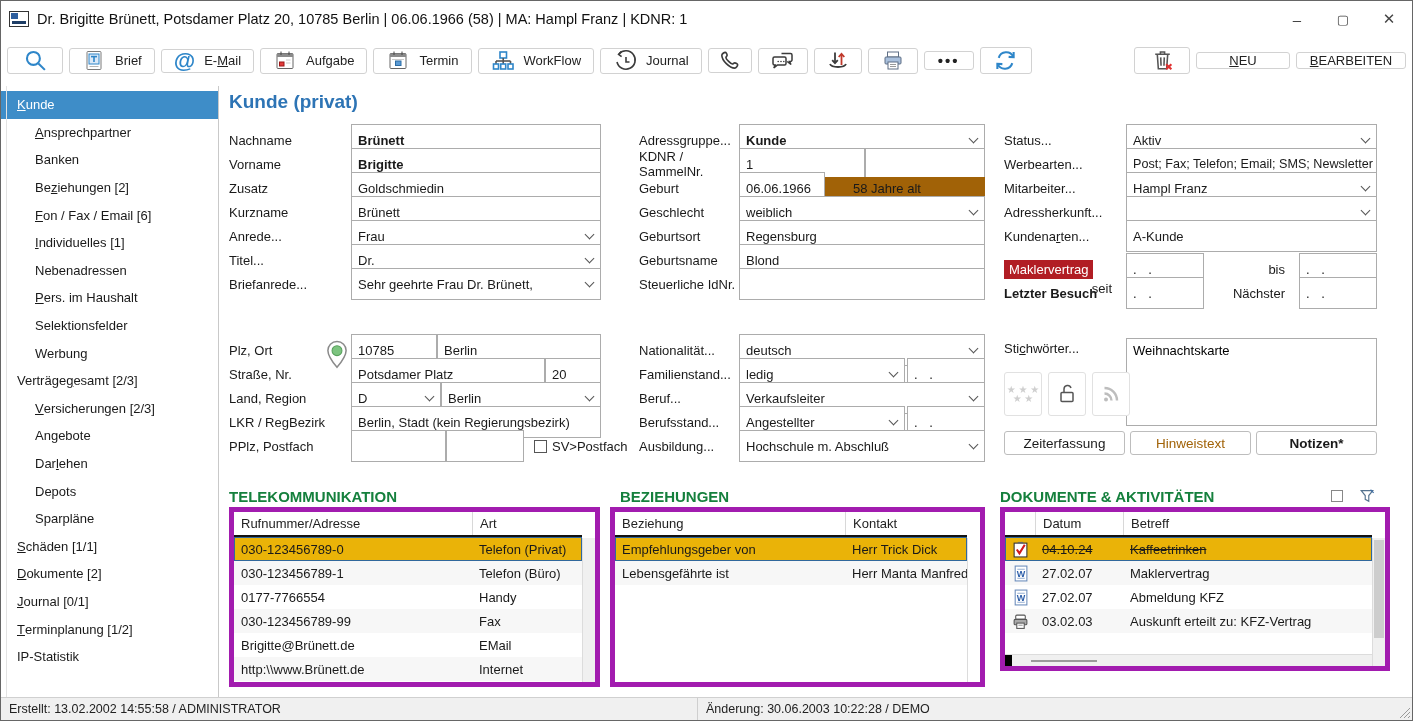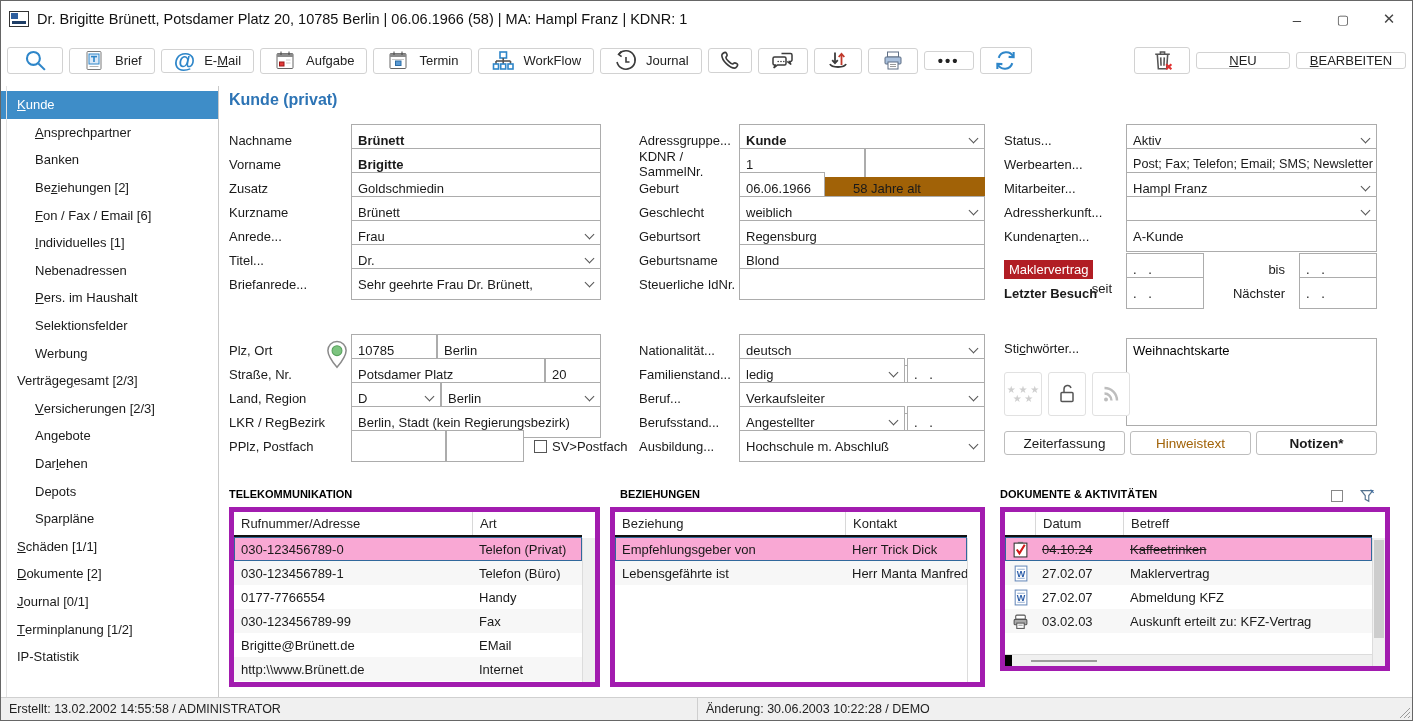--- a/index.html
+++ b/index.html
@@ -25,21 +25,21 @@
   .dots-glyph { font-size:15px; letter-spacing:2px; color:#222; font-weight:bold; }
 
   
   .body-area { display:flex; height:612px; }
   .sidebar { width:218px; border-right:1px solid #c9c9c9; padding-top:5px; position:relative; }
   .sidebar::before { content:""; position:absolute; left:5px; top:0; bottom:0; width:1px; background:#e3e3e3; }
   .side-item { height:27.6px; display:flex; align-items:center; padding-left:16px; color:#1a1a1a; }
   .side-item.lvl1 { padding-left:34px; }
   .side-item.selected { background:#3e8dc8; color:#fff; }
   .main { flex:1; position:relative; background:#fff; }
-  .page-title { position:absolute; left:10px; top:5px; font-size:16px; font-weight:bold; color:#2d74b5; }
+  .page-title { position:absolute; left:10px; top:5px; font-size:19px; font-weight:bold; color:#2d74b5; }
 
   
   .col { position:absolute; }
   .frow { display:flex; align-items:center; height:24px; }
   .flabel { flex:0 0 122px; color:#1a1a1a; }
   .flabel.w100 { flex-basis:100px; }
   .field { flex:1; height:22px; border:1px solid #acacac; background:#fff; display:flex; align-items:center; padding:15px 6px; overflow:hidden; white-space:nowrap; }
   .field.bold { font-weight:bold; }
   .field.fix { flex:none; }
   .ddbox { margin-left:auto; margin-right:-6px; width:22px; align-self:stretch; border-left:1px solid #dcdcdc; display:flex; align-items:center; justify-content:center; background:#fdfdfd; }
@@ -52,29 +52,29 @@
   .pin { position:absolute; left:96px; top:2px; }
 
   .icbtn { width:38px; height:44px; border:1px solid #e1e1e1; border-radius:3px; background:#fff; display:flex; align-items:center; justify-content:center; }
   .stars { color:#cfcfcf; font-size:10px; line-height:9px; text-align:center; }
   .formbtn { height:24px; border:1px solid #bdbdbd; border-radius:3px; background:#fff; display:flex; align-items:center; justify-content:center; font-size:13.5px; }
   .red-text { color:#a16207; font-weight:normal; }
   .bold-text { font-weight:bold; }
   .ta { position:absolute; border:1px solid #acacac; background:#fff; font-family:"Liberation Sans",sans-serif; font-size:13px; padding:4px 6px; resize:none; overflow:hidden; }
 
   
-  .tsec-title { position:absolute; font-weight:bold; font-size:11px; color:#000000; }
+  .tsec-title { position:absolute; font-weight:bold; font-size:15px; color:#15803d; }
   .tbl { position:absolute; border:5px solid #a21caf; background:#fff; overflow:hidden; }
   .thead { display:flex; height:25px; align-items:center; border-bottom:2px solid #111; background:#fff; }
   .thead span { padding-left:7px; color:#222; }
   .thead .sep { border-left:1px solid #d8d8d8; align-self:stretch; display:flex; align-items:center; }
   .trow { display:flex; height:24px; align-items:center; }
   .trow > span { padding-left:7px; overflow:hidden; white-space:nowrap; }
   .trow:nth-child(odd):not(.sel) { background:#f7f7f7; }
-  .trow.sel { background:#f9a8d4; box-shadow:inset 0 0 0 1px #31689c; }
+  .trow.sel { background:#eab308; box-shadow:inset 0 0 0 1px #31689c; }
   .c1-tele { flex:0 0 238px; } .c2-tele { flex:1; }
   .c1-bez { flex:0 0 230px; } .c2-bez { flex:1; }
   .vtrack { position:absolute; top:26px; right:0; bottom:0; width:13px; background:#f0f0f0; border-left:1px solid #dcdcdc; }
   .vthumb { position:absolute; top:2px; left:1px; width:10px; height:98px; background:#cdcdcd; }
   .rows-pane { margin-right:13px; }
   .strike { text-decoration:line-through; }
   .dok-ic { flex:0 0 30px; display:flex; justify-content:center; padding-left:0 !important; }
   .dok-dat { flex:0 0 88px; }
   .dok-bet { flex:1; }
   .hscroll { position:absolute; left:0; right:13px; bottom:0; height:12px; background:#f0f0f0; border-top:1px solid #dcdcdc; }

